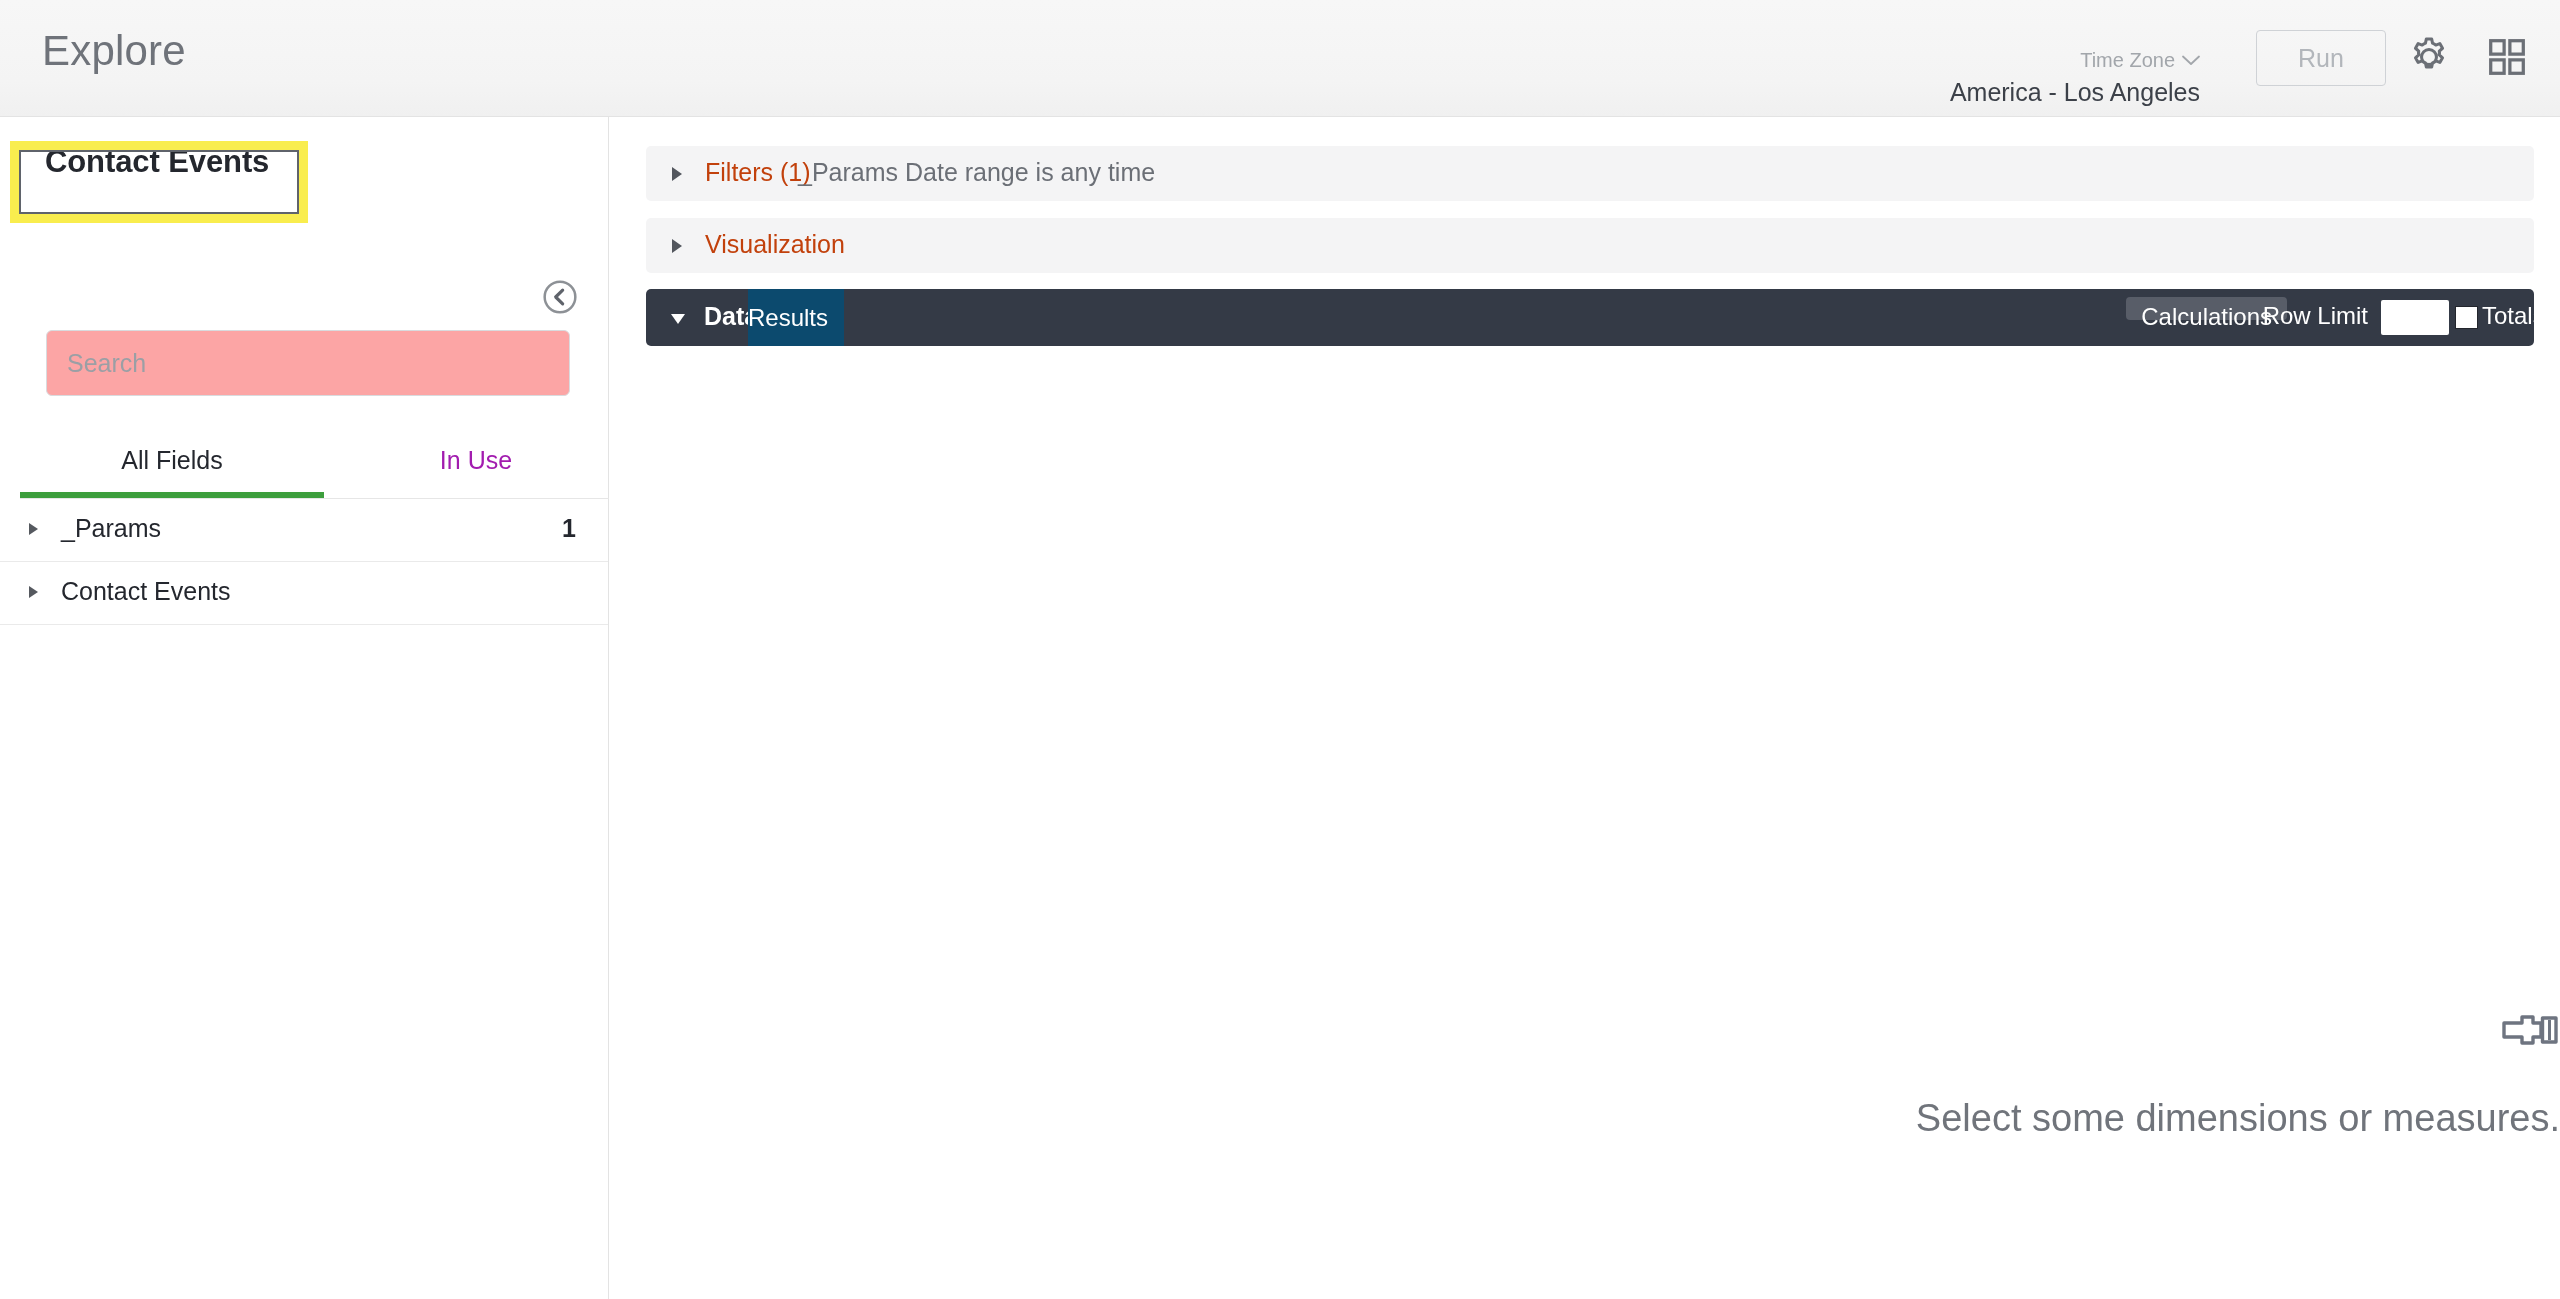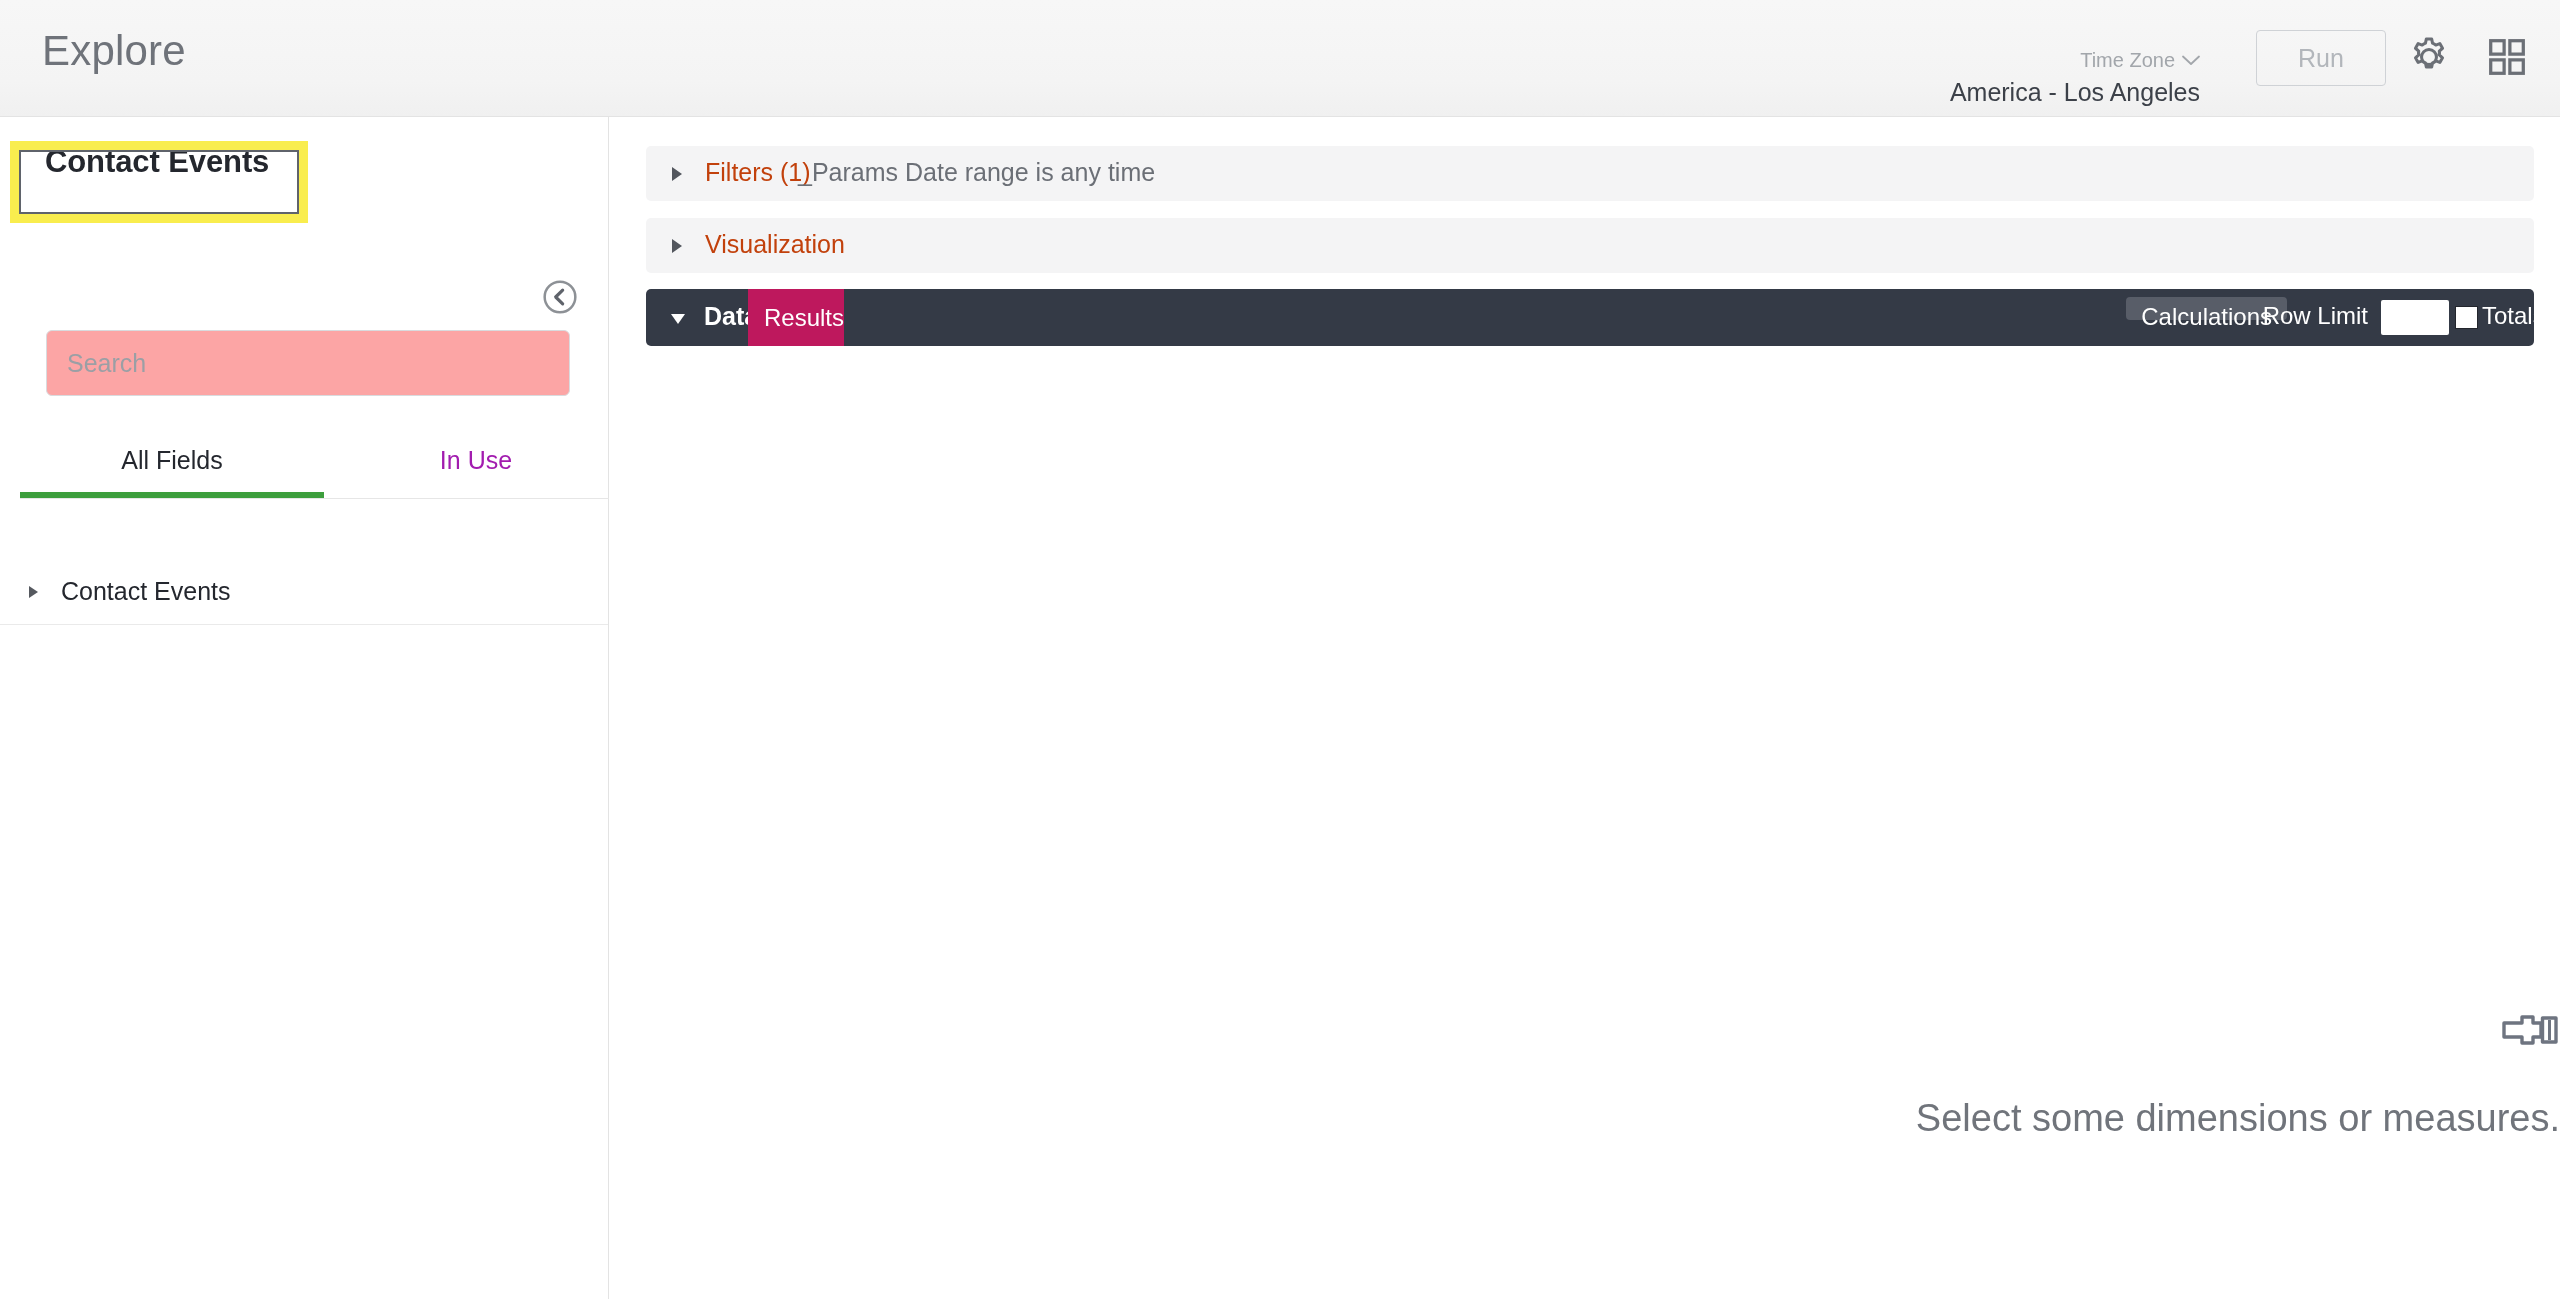--- a/index.html
+++ b/index.html
@@ -268,25 +268,25 @@
     left: 58px; top: 15px;
     font-size: 25px;
     font-weight: 700;
     color: #ffffff;
     line-height: 1;
   }
   .results-tab {
     position: absolute;
     left: 102px; top: 0;
     width: 96px; height: 57px;
-    background: #be185d;
+    background: #0c4a6e;
     color: #ffffff;
     font-size: 24px;
     line-height: 57px;
-    text-align: right;
+    text-align: left;
     cursor: pointer;
   }
   .calc-button {
     position: absolute;
     right: 247px; top: 8px;
     height: 23px;
     padding: 0 15px;
     background: #585d68;
     color: #ffffff;
     font-size: 24px;
@@ -392,20 +392,25 @@
     </svg>
   </div>
 
   <input class="search-field" type="text" placeholder="Search" style="">
 
   <div class="tabs">
     <div class="tab left active">All Fields</div>
     <div class="tab right inactive">In Use</div>
   </div>
 
+  <div class="field-group fg1">
+    <span class="fg-caret"></span>
+    <span class="fg-label">_Params</span>
+    <span class="fg-count">1</span>
+  </div>
 
   <div class="field-group fg2">
     <span class="fg-caret"></span>
     <span class="fg-label">Contact Events</span>
     <span class="fg-count"></span>
   </div>
 </div>
 
 <div class="annotation-box"></div>
 

